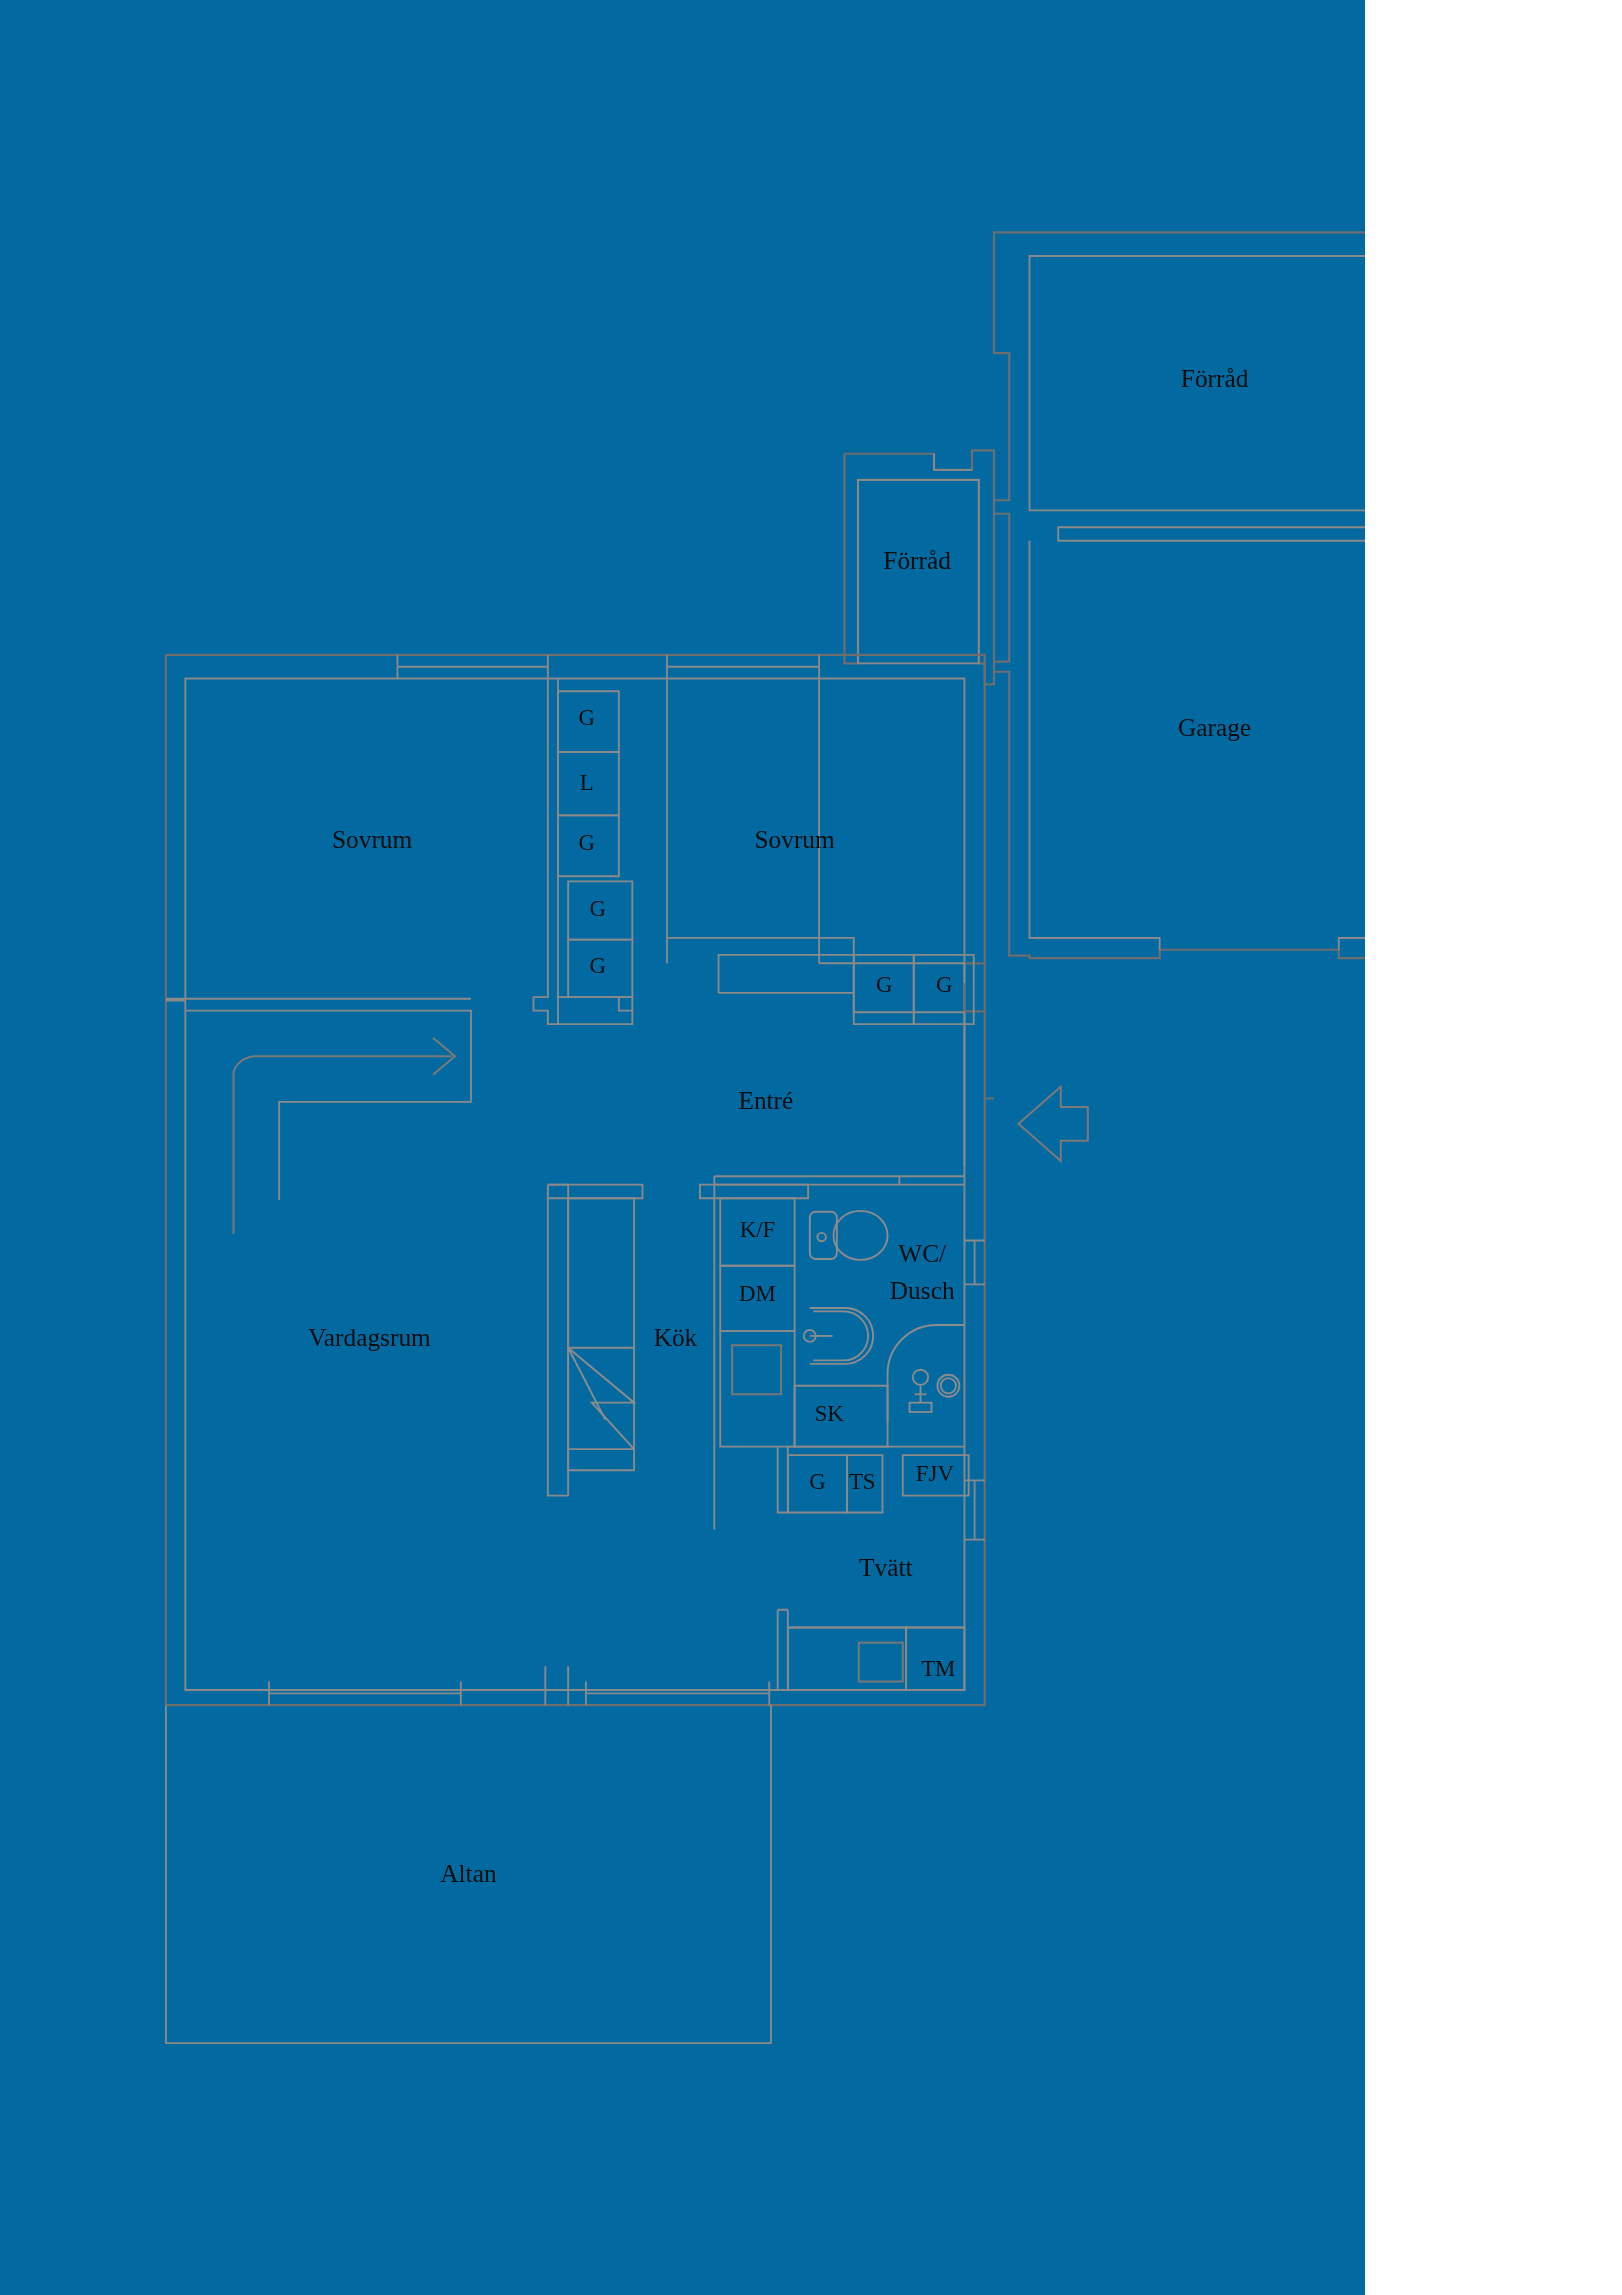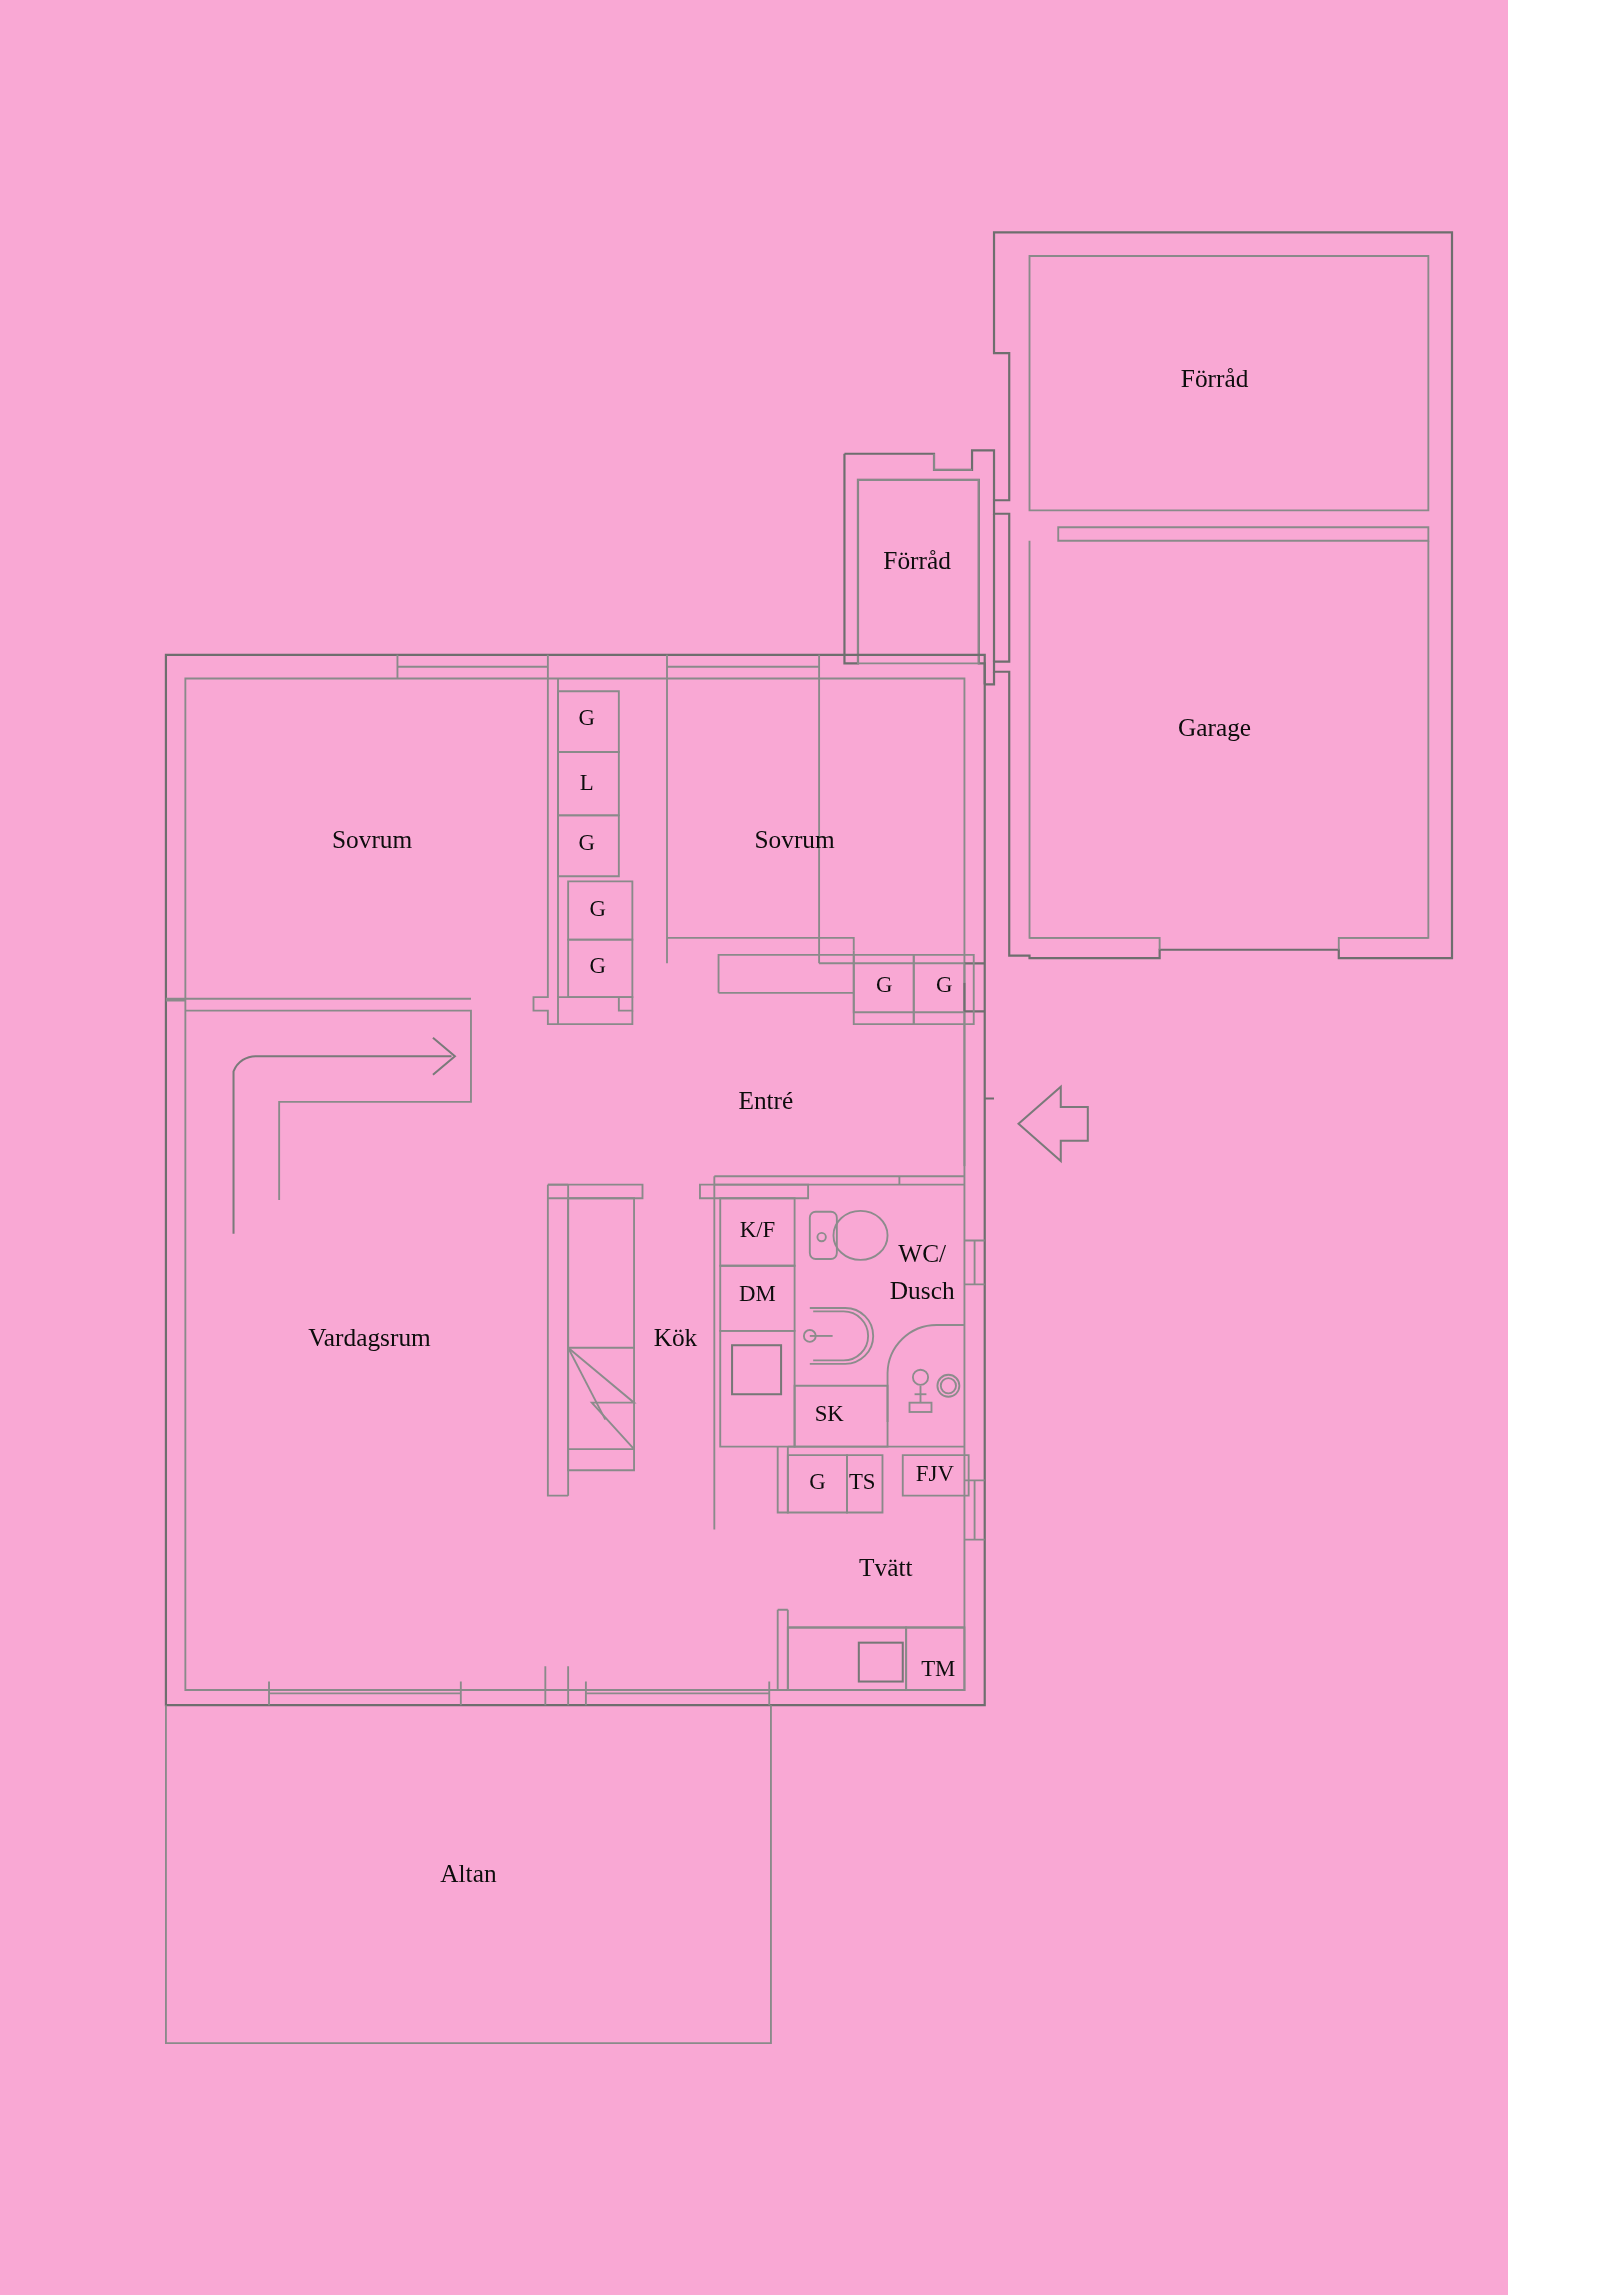--- a/index.html
+++ b/index.html
@@ -1,17 +1,17 @@
 <!DOCTYPE html>
 <html style="font-size:13.5px"><head>
 <meta charset="utf-8">
 <style>
   html,body{margin:0;padding:0;background:#ffffff;}
   body{width:1623px;height:2295px;font-family:"Liberation Serif","DejaVu Serif",serif;color:#111;}
-  #plan-root{position:relative;width:1508px;height:2295px;overflow:hidden;background:#f9a8d4;}
+  #plan-root{position:relative;width:1365px;height:2295px;overflow:hidden;background:#0369a1;}
   svg#floorplan{position:absolute;left:0;top:0;width:1623px;height:2295px;display:block;}
   .wall{fill:none;stroke:#6e6e6e;stroke-width:2.6;stroke-linejoin:miter;stroke-linecap:butt;}
   .wall-thin{fill:none;stroke:#8a8a8a;stroke-width:2.2;}
   .fixture{fill:none;stroke:#777;stroke-width:2.4;}
   .fixture-soft{fill:none;stroke:#8c8c8c;stroke-width:2.2;}
   .arrow{fill:none;stroke:#7a7a7a;stroke-width:2.4;}
   .lbl{font-family:"Liberation Serif","DejaVu Serif",serif;fill:#0d0d0d;}
   .room-label{font-size:30px;text-anchor:middle;dominant-baseline:middle;}
   .unit-label{font-size:27px;text-anchor:middle;dominant-baseline:middle;}
 </style>

